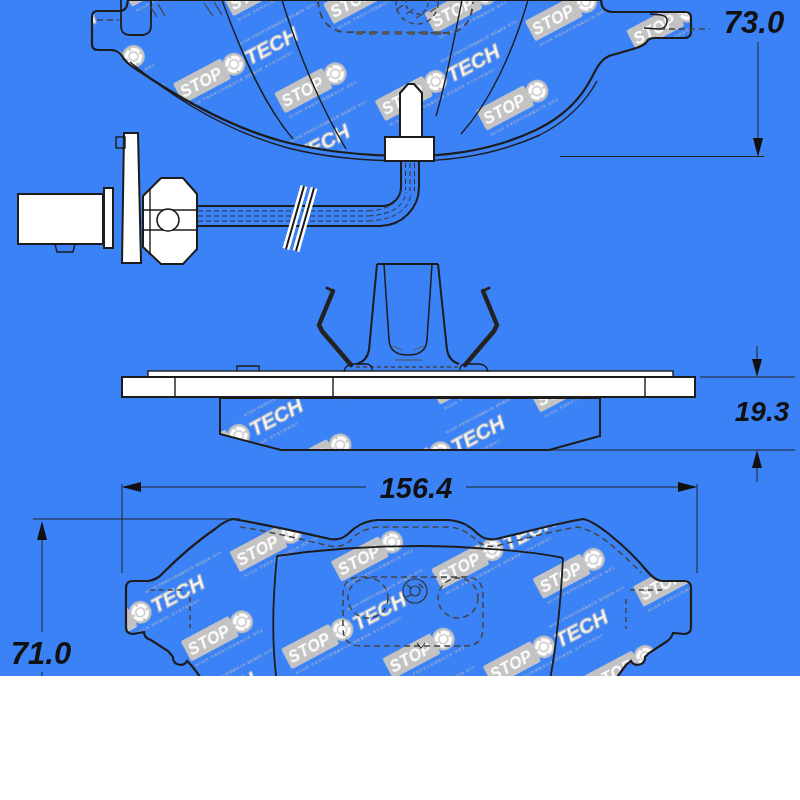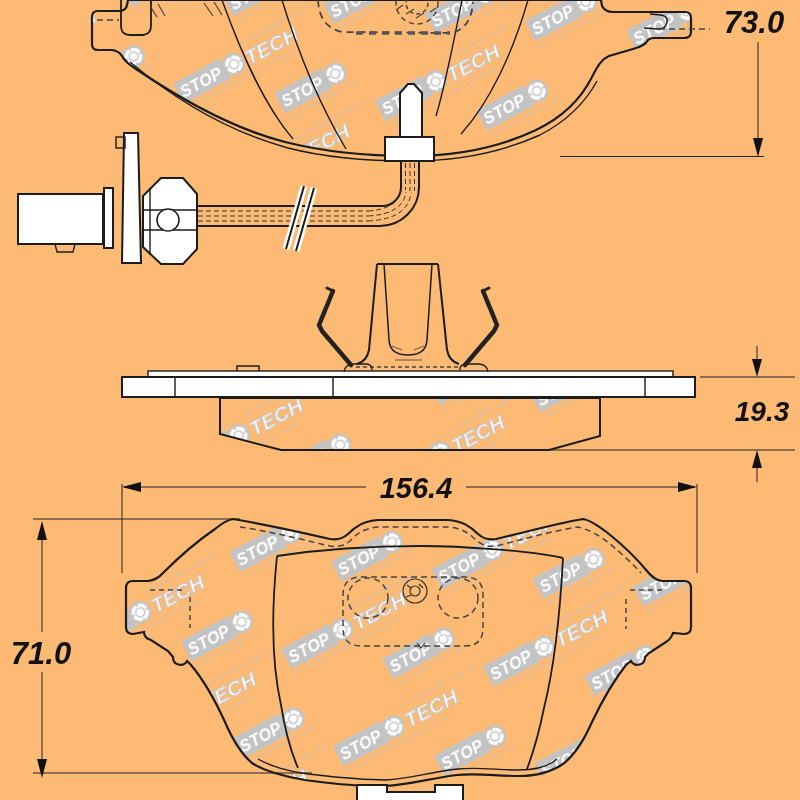--- a/index.html
+++ b/index.html
@@ -1,16 +1,16 @@
 <!DOCTYPE html>
 <html><head>
 <meta charset="utf-8">
 <style>
   html,body{margin:0;padding:0;background:#fff;}
-  #stage{width:800px;height:800px;position:relative;background:#fdba74;overflow:hidden;}
+  #stage{width:800px;height:676px;position:relative;background:#3b82f6;overflow:hidden;}
   svg{display:block;}
   .dim-text{font-family:"Liberation Sans",sans-serif;font-weight:700;font-style:italic;fill:#111;}
   .outline{fill:#fff;stroke:#1c1c1c;stroke-width:2;}
   .thin{fill:none;stroke:#1c1c1c;stroke-width:1.4;}
   .dashed{fill:none;stroke:#444;stroke-width:1.5;stroke-dasharray:6 4;}
   .dimline{stroke:#222;stroke-width:1;fill:none;}
   .arrow{fill:#111;stroke:none;}
 </style>
 </head>
 <body>

